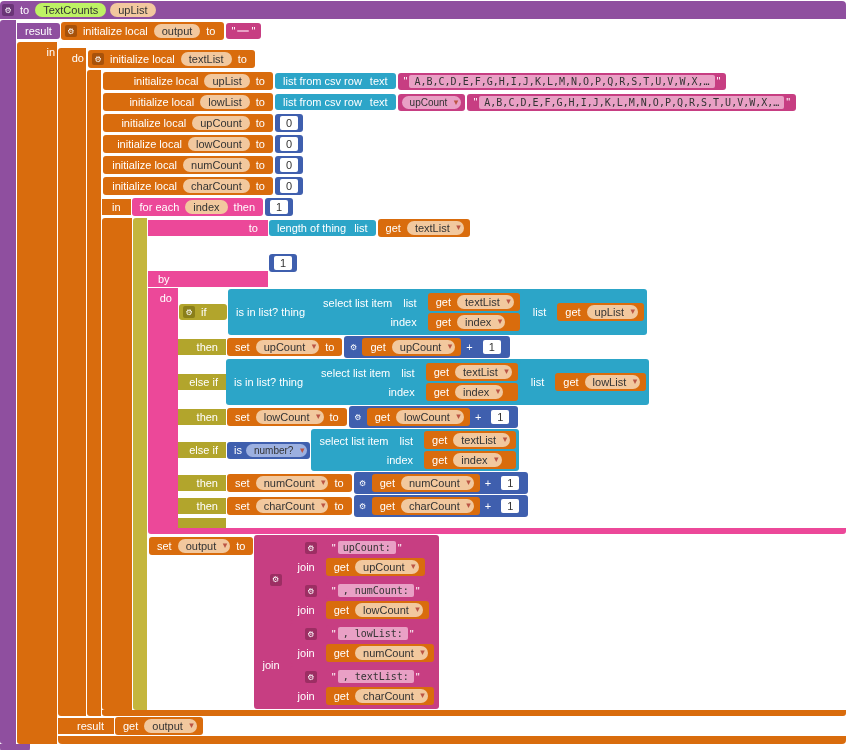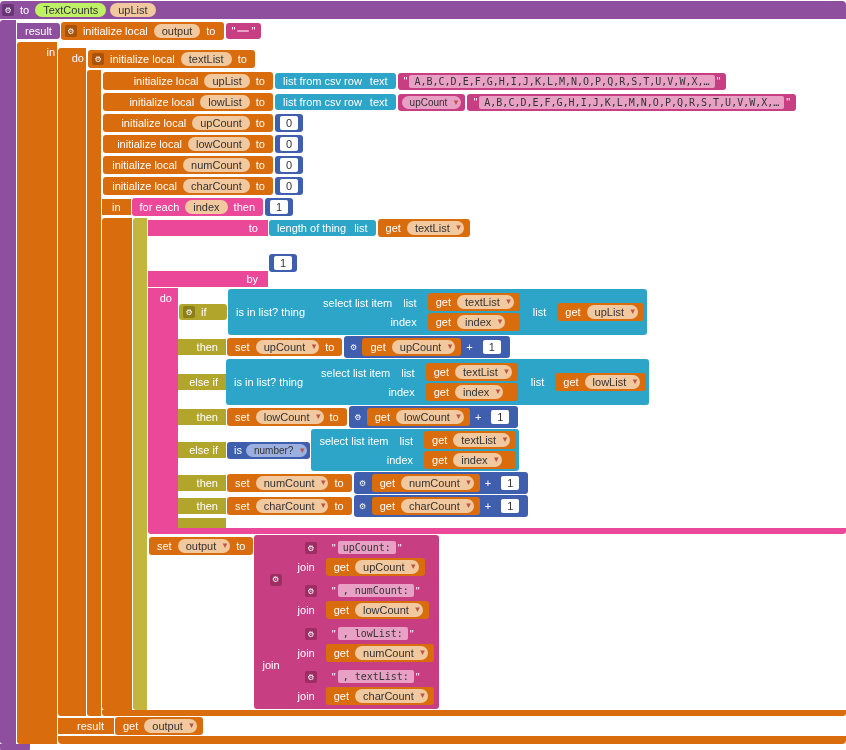--- a/index.html
+++ b/index.html
@@ -229,21 +229,21 @@
                           <span class="label">length of thing</span>
                           <span class="label">list</span>
                         </span>
                         <span class="get">
                           <span class="label">get</span>
                           <span class="pill dd">textList</span>
                         </span>
                       </div>
 
                       <div class="row">
-                        <div class="olive2" style="width:120px; text-align:right; padding:2px 6px;margin-top:33px;"><span class="label">by</span></div>
+                        <div class="olive2" style="width:120px; text-align:left; padding:2px 6px;margin-top:33px;"><span class="label">by</span></div>
                         <span class="math">
                             <span class="num" style="background:#fff;color:#333;">1</span>
                           </span>
                       </div>
 
                       <div class="outer">
                         <div class="olive2" style="width:30px; padding:4px 2px; text-align:right;"><span class="label">do</span></div>
                         <div class="content">
 
                           <div>

